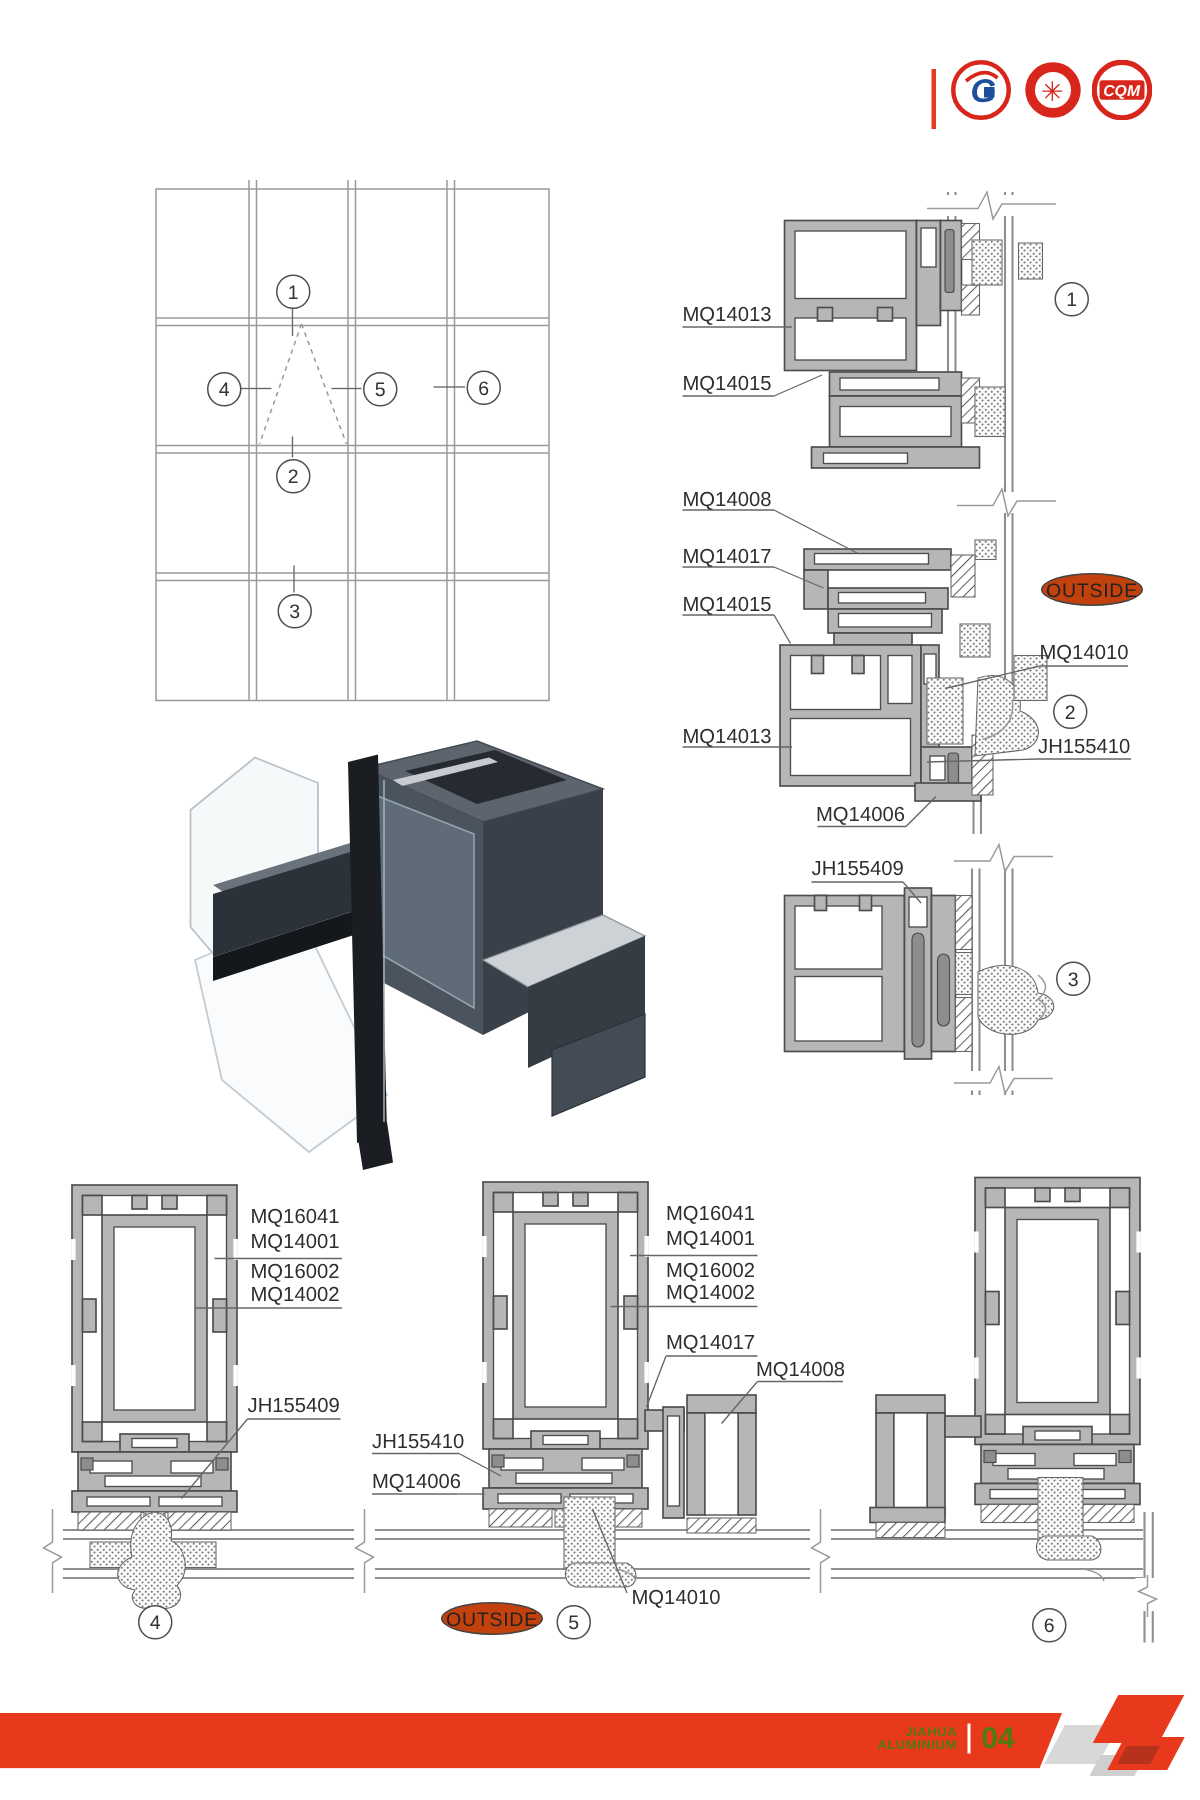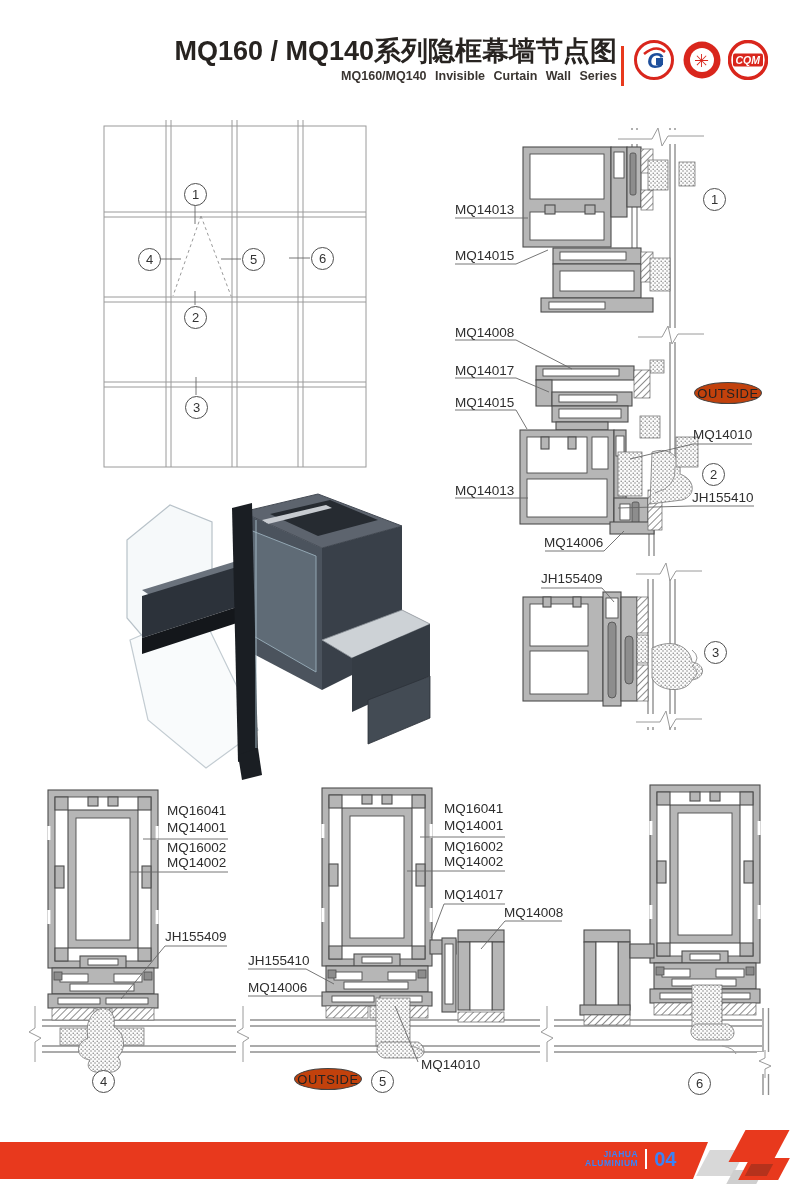--- a/index.html
+++ b/index.html
@@ -15,35 +15,33 @@
   .logo{position:absolute;top:40px;width:40px;height:40px;}
   
   .lbl{position:absolute;font-size:13.5px;color:#2e2e2e;white-space:nowrap;line-height:14px;}
   .marker{position:absolute;width:21px;height:21px;border:1.2px solid #4f4f4f;border-radius:50%;
           background:#fff;font-size:13px;color:#333;display:flex;align-items:center;justify-content:center;}
   .outside-pill{position:absolute;width:66px;height:20px;border:1.3px solid #444;border-radius:50%;
           background:#c2410c;font-size:13px;letter-spacing:.5px;color:#222;display:flex;align-items:center;justify-content:center;}
   
   .foot-bar{position:absolute;left:0;top:1142px;width:708px;height:37px;background:#e8391d;
             clip-path:polygon(0 0,100% 0,calc(100% - 15px) 100%,0 100%);}
-  .foot-inner{position:absolute;left:585px;top:1149px;display:flex;align-items:center;gap:7px;color:#3b82f6;}
+  .foot-inner{position:absolute;left:585px;top:1149px;display:flex;align-items:center;gap:7px;color:#4d7c0f;}
   .brand{display:flex;flex-direction:column;align-items:flex-end;line-height:9px;}
   .brand span{font-size:8.5px;font-weight:700;letter-spacing:.5px;}
   .foot-div{width:2px;height:20px;background:#fff;}
   .pageno{font-size:20px;font-weight:700;line-height:20px;}
   .para{position:absolute;transform:skewX(-28deg);}
   svg text{font-family:"Liberation Sans","DejaVu Sans",sans-serif;}
 </style>
 </head>
 <body>
 
 <div class="page">
 
-  <div class="title">MQ160 / MQ140系列隐框幕墙节点图</div>
-  <div class="subtitle">MQ160/MQ140  Invisible  Curtain  Wall  Series</div>
   <div class="hdr-divider"></div>
 
   <div class="logo" style="left:634px;">
     <svg width="40" height="40" viewBox="0 0 40 40">
       <circle cx="20" cy="20" r="18.5" fill="#fff" stroke="#d9261c" stroke-width="3"></circle>
       <text x="13" y="28" font-size="22" font-style="italic" font-weight="bold" fill="#1e4f9c">G</text>
       <path d="M10,14 Q22,4 31,12" fill="none" stroke="#d9261c" stroke-width="2.5"></path>
       <rect x="22" y="18" width="7" height="7" fill="#1e4f9c"></rect>
     </svg>
   </div>

